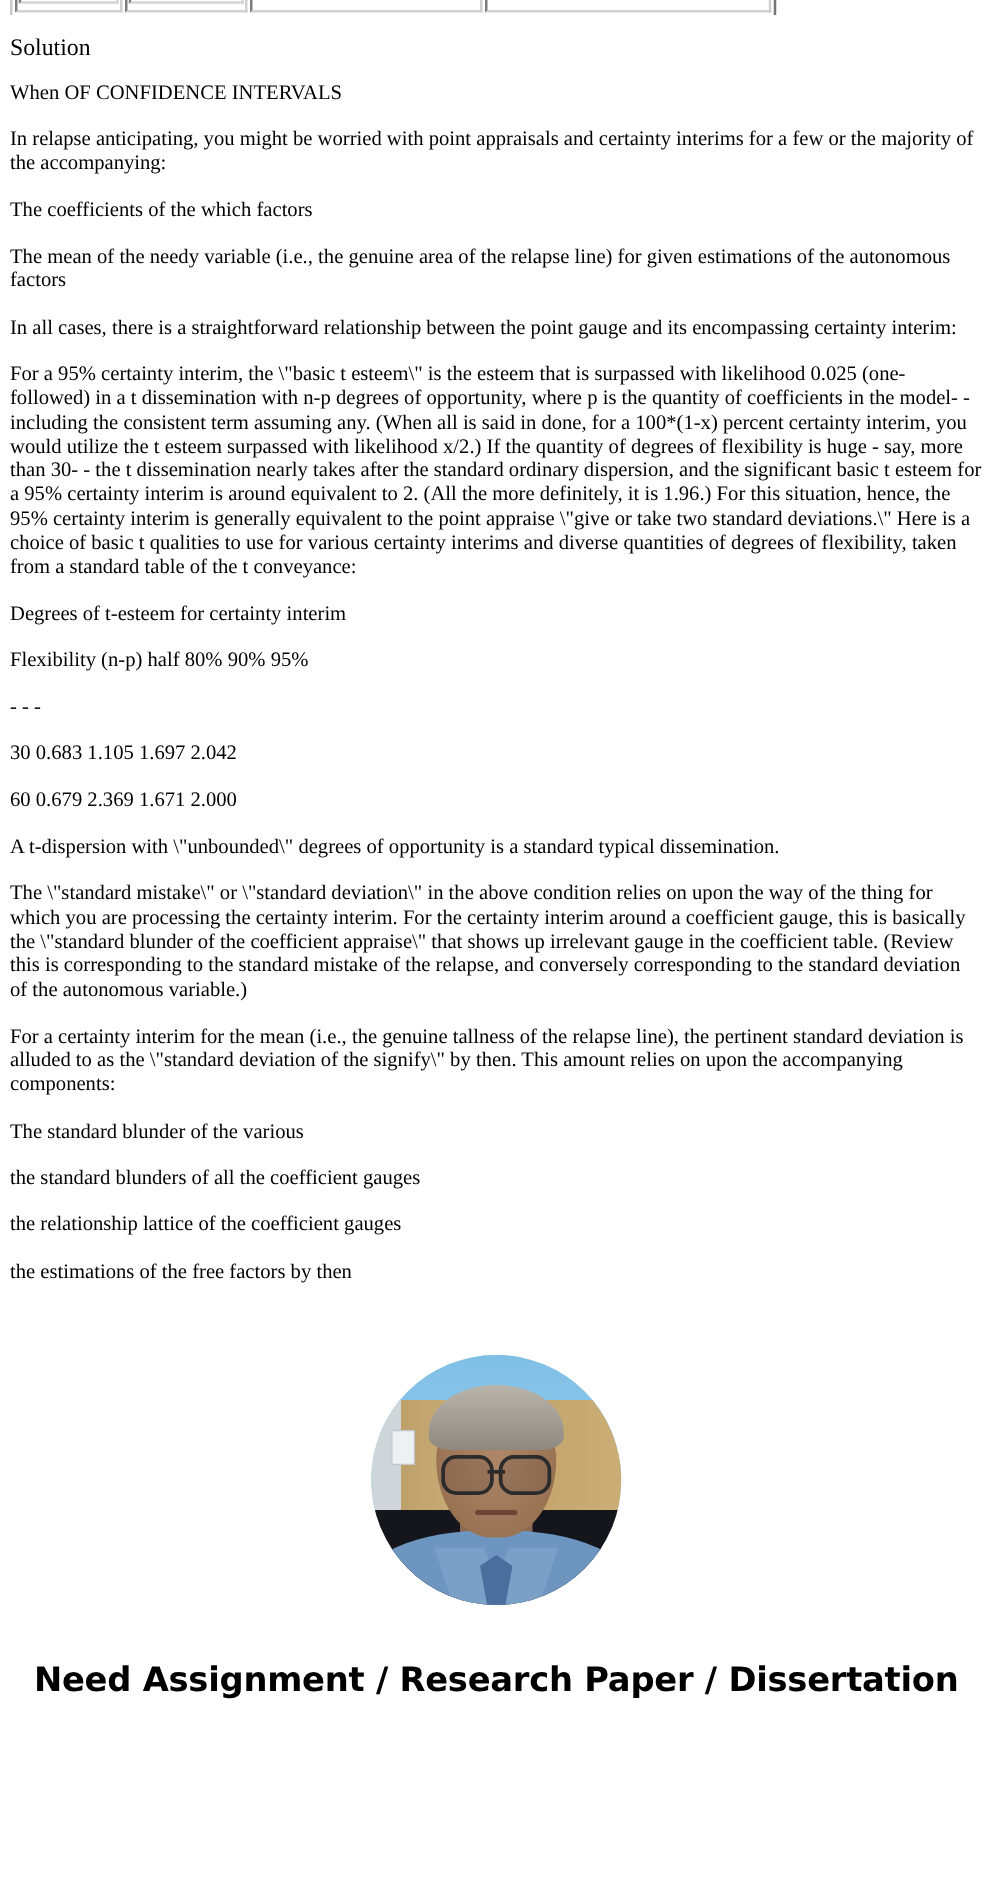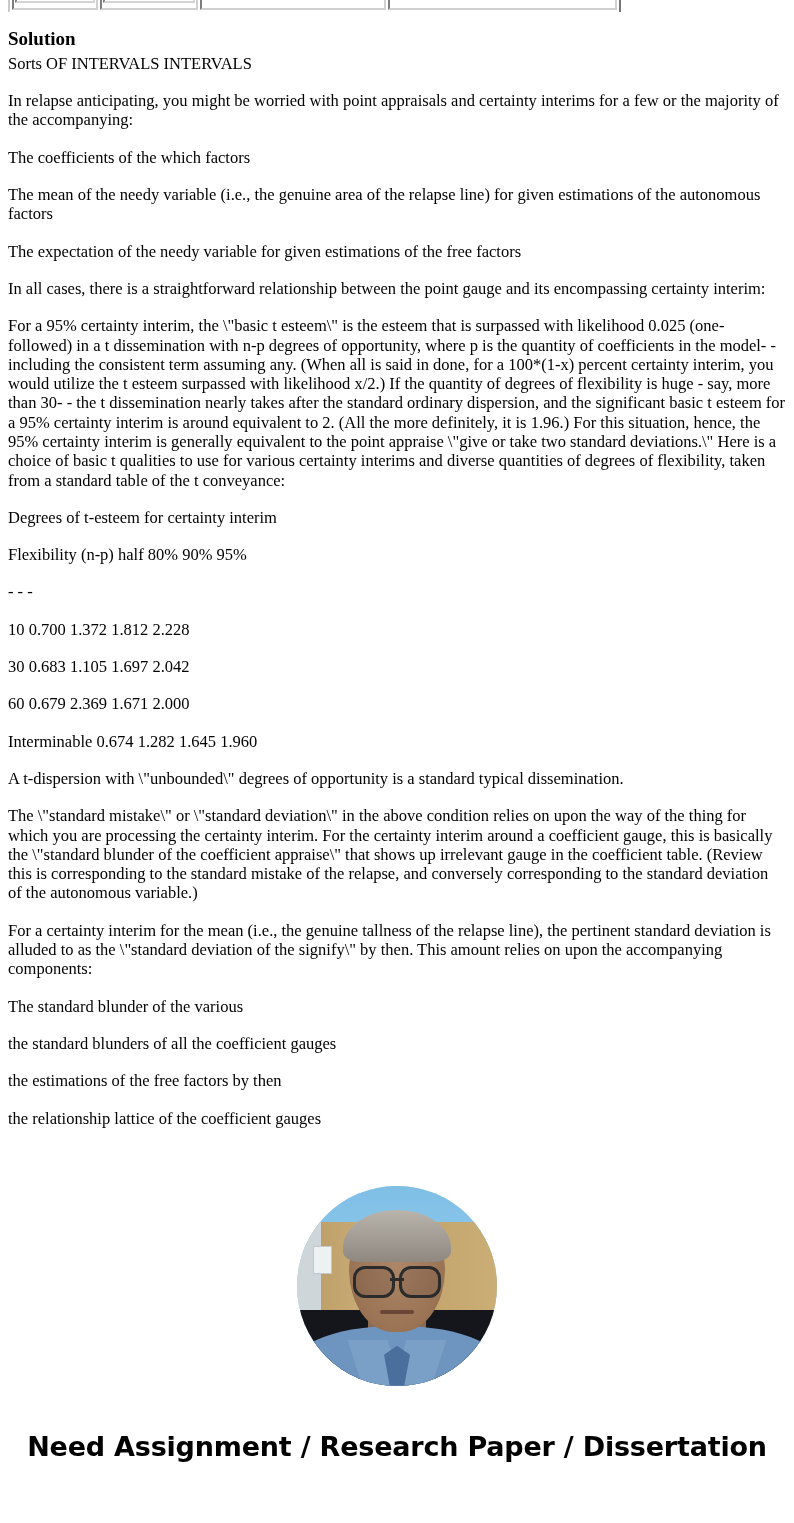--- a/index.html
+++ b/index.html
@@ -51,22 +51,22 @@
     height: 38px;
   }
   .col-a { width: 80px; }
   .col-b { width: 92px; }
   .col-c { width: 180px; }
   .col-d { width: 223px; }
 
   
   h3.solution-heading {
     font-size: 19px;
-    font-weight: bold;
-    margin: 16px 0 4px 0;
+    font-weight: normal;
+    margin: 16px 0 14px 0;
     line-height: 1.15;
   }
   p.para {
     font-size: 16.5px;
     line-height: 1.17;
     margin: 0 0 18px 0;
     text-align: left;
   }
 
   
@@ -246,51 +246,48 @@
             </td>
         <td class="col-c"></td>
         <td class="col-d"></td>
       </tr>
     </tbody>
       </table>
   </div>
 
   <h3 class="solution-heading">Solution</h3>
 
-  <p class="para">Sorts OF INTERVALS INTERVALS</p>
+  <p class="para">When OF CONFIDENCE INTERVALS</p>
 
   <p class="para">In relapse anticipating, you might be worried with point appraisals and certainty interims for a few or the majority of the accompanying:</p>
 
   <p class="para">The coefficients of the which factors</p>
   <p class="para">The mean of the needy variable (i.e., the genuine area of the relapse line) for given estimations of the autonomous factors</p>
-  <p class="para">The expectation of the needy variable for given estimations of the free factors</p>
 
   <p class="para">In all cases, there is a straightforward relationship between the point gauge and its encompassing certainty interim:</p>
 
 
   <p class="para">For a 95% certainty interim, the \"basic t esteem\" is the esteem that is surpassed with likelihood 0.025 (one-followed) in a t dissemination with n-p degrees of opportunity, where p is the quantity of coefficients in the model- - including the consistent term assuming any. (When all is said in done, for a 100*(1-x) percent certainty interim, you would utilize the t esteem surpassed with likelihood x/2.) If the quantity of degrees of flexibility is huge - say, more than 30- - the t dissemination nearly takes after the standard ordinary dispersion, and the significant basic t esteem for a 95% certainty interim is around equivalent to 2. (All the more definitely, it is 1.96.) For this situation, hence, the 95% certainty interim is generally equivalent to the point appraise \"give or take two standard deviations.\" Here is a choice of basic t qualities to use for various certainty interims and diverse quantities of degrees of flexibility, taken from a standard table of the t conveyance:</p>
 
   <p class="para">Degrees of t-esteem for certainty interim</p>
   <p class="para">Flexibility (n-p) half 80% 90% 95%</p>
   <p class="para">- - -</p>
-  <p class="para">10 0.700 1.372 1.812 2.228</p>
   <p class="para">30 0.683 1.105 1.697 2.042</p>
   <p class="para">60 0.679 2.369 1.671 2.000</p>
-  <p class="para">Interminable 0.674 1.282 1.645 1.960</p>
 
   <p class="para">A t-dispersion with \"unbounded\" degrees of opportunity is a standard typical dissemination.</p>
 
   <p class="para">The \"standard mistake\" or \"standard deviation\" in the above condition relies on upon the way of the thing for which you are processing the certainty interim. For the certainty interim around a coefficient gauge, this is basically the \"standard blunder of the coefficient appraise\" that shows up irrelevant gauge in the coefficient table. (Review this is corresponding to the standard mistake of the relapse, and conversely corresponding to the standard deviation of the autonomous variable.)</p>
 
   <p class="para">For a certainty interim for the mean (i.e., the genuine tallness of the relapse line), the pertinent standard deviation is alluded to as the \"standard deviation of the signify\" by then. This amount relies on upon the accompanying components:</p>
 
   <p class="para">The standard blunder of the various</p>
   <p class="para">the standard blunders of all the coefficient gauges</p>
+  <p class="para">the relationship lattice of the coefficient gauges</p>
   <p class="para">the estimations of the free factors by then</p>
-  <p class="para">the relationship lattice of the coefficient gauges</p>
 
   <div class="portrait-wrap">
     <div class="portrait" title="circular profile photo of a man with glasses wearing a blue shirt">
       <div class="ph-sky"></div>
       <div class="ph-panel"></div>
       <div class="ph-switch"></div>
       <div class="ph-dark"></div>
       <div class="ph-neck"></div>
       <div class="ph-shirt"></div>
       <div class="ph-collar-l"></div>

